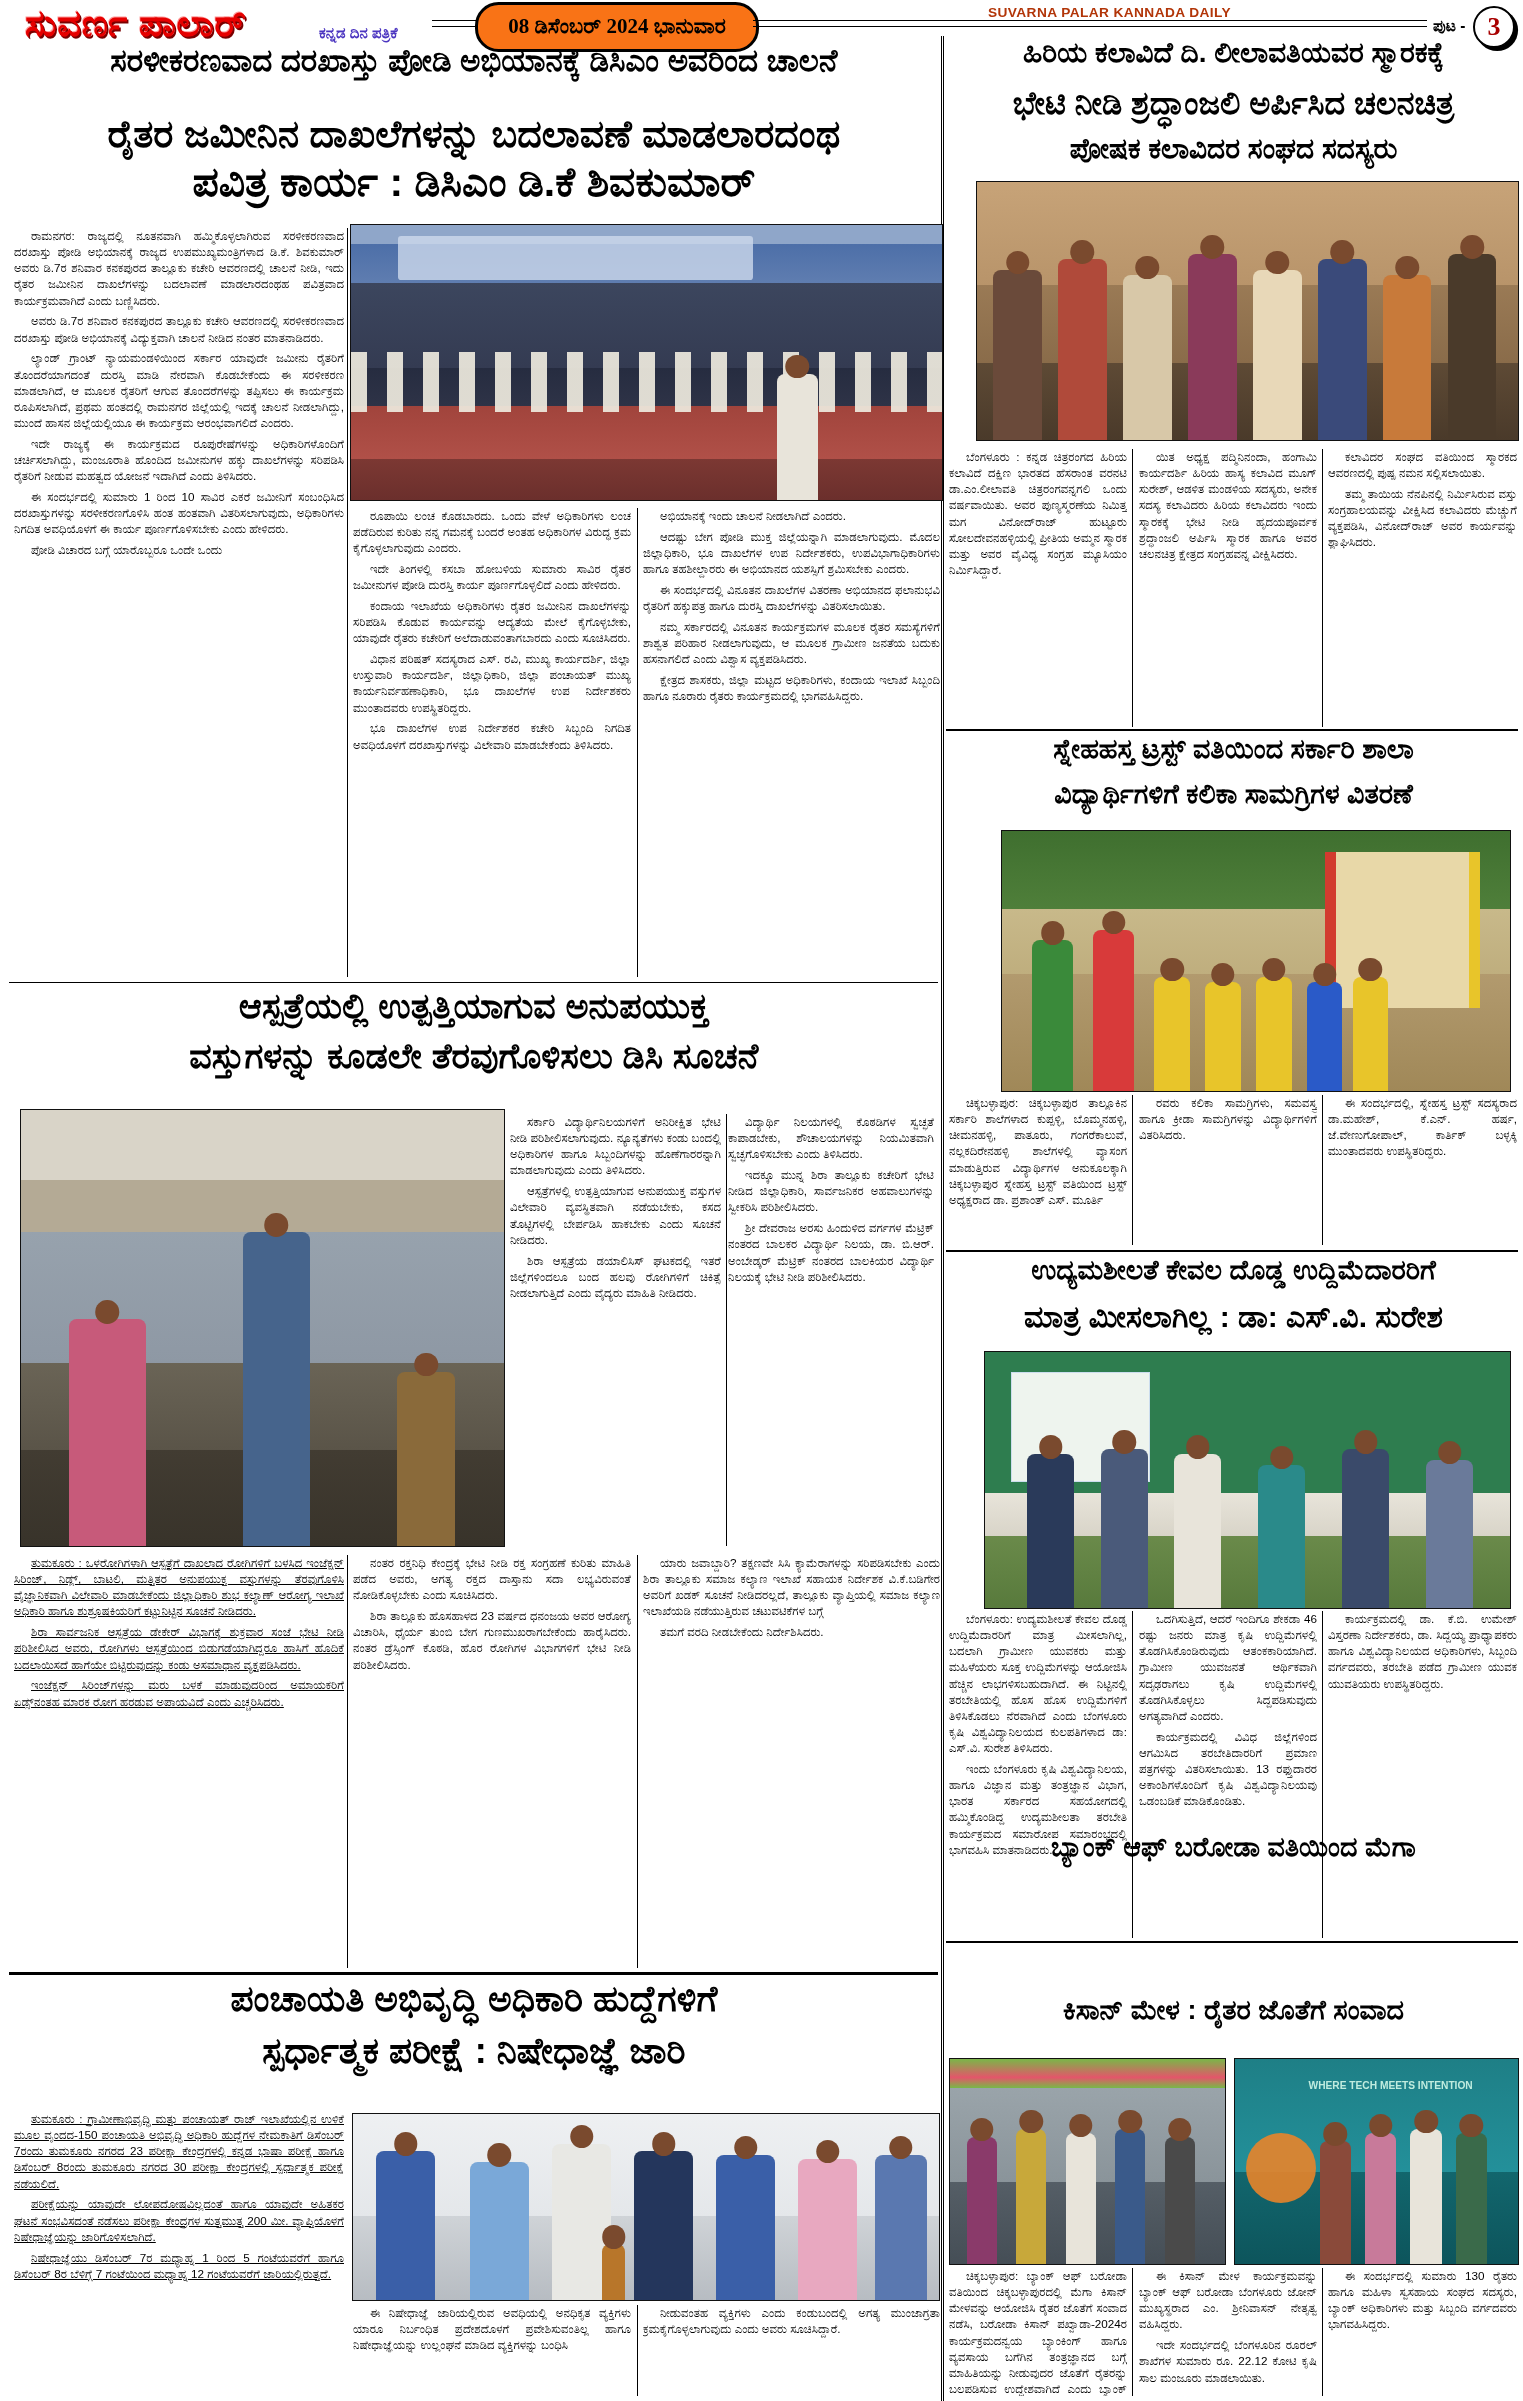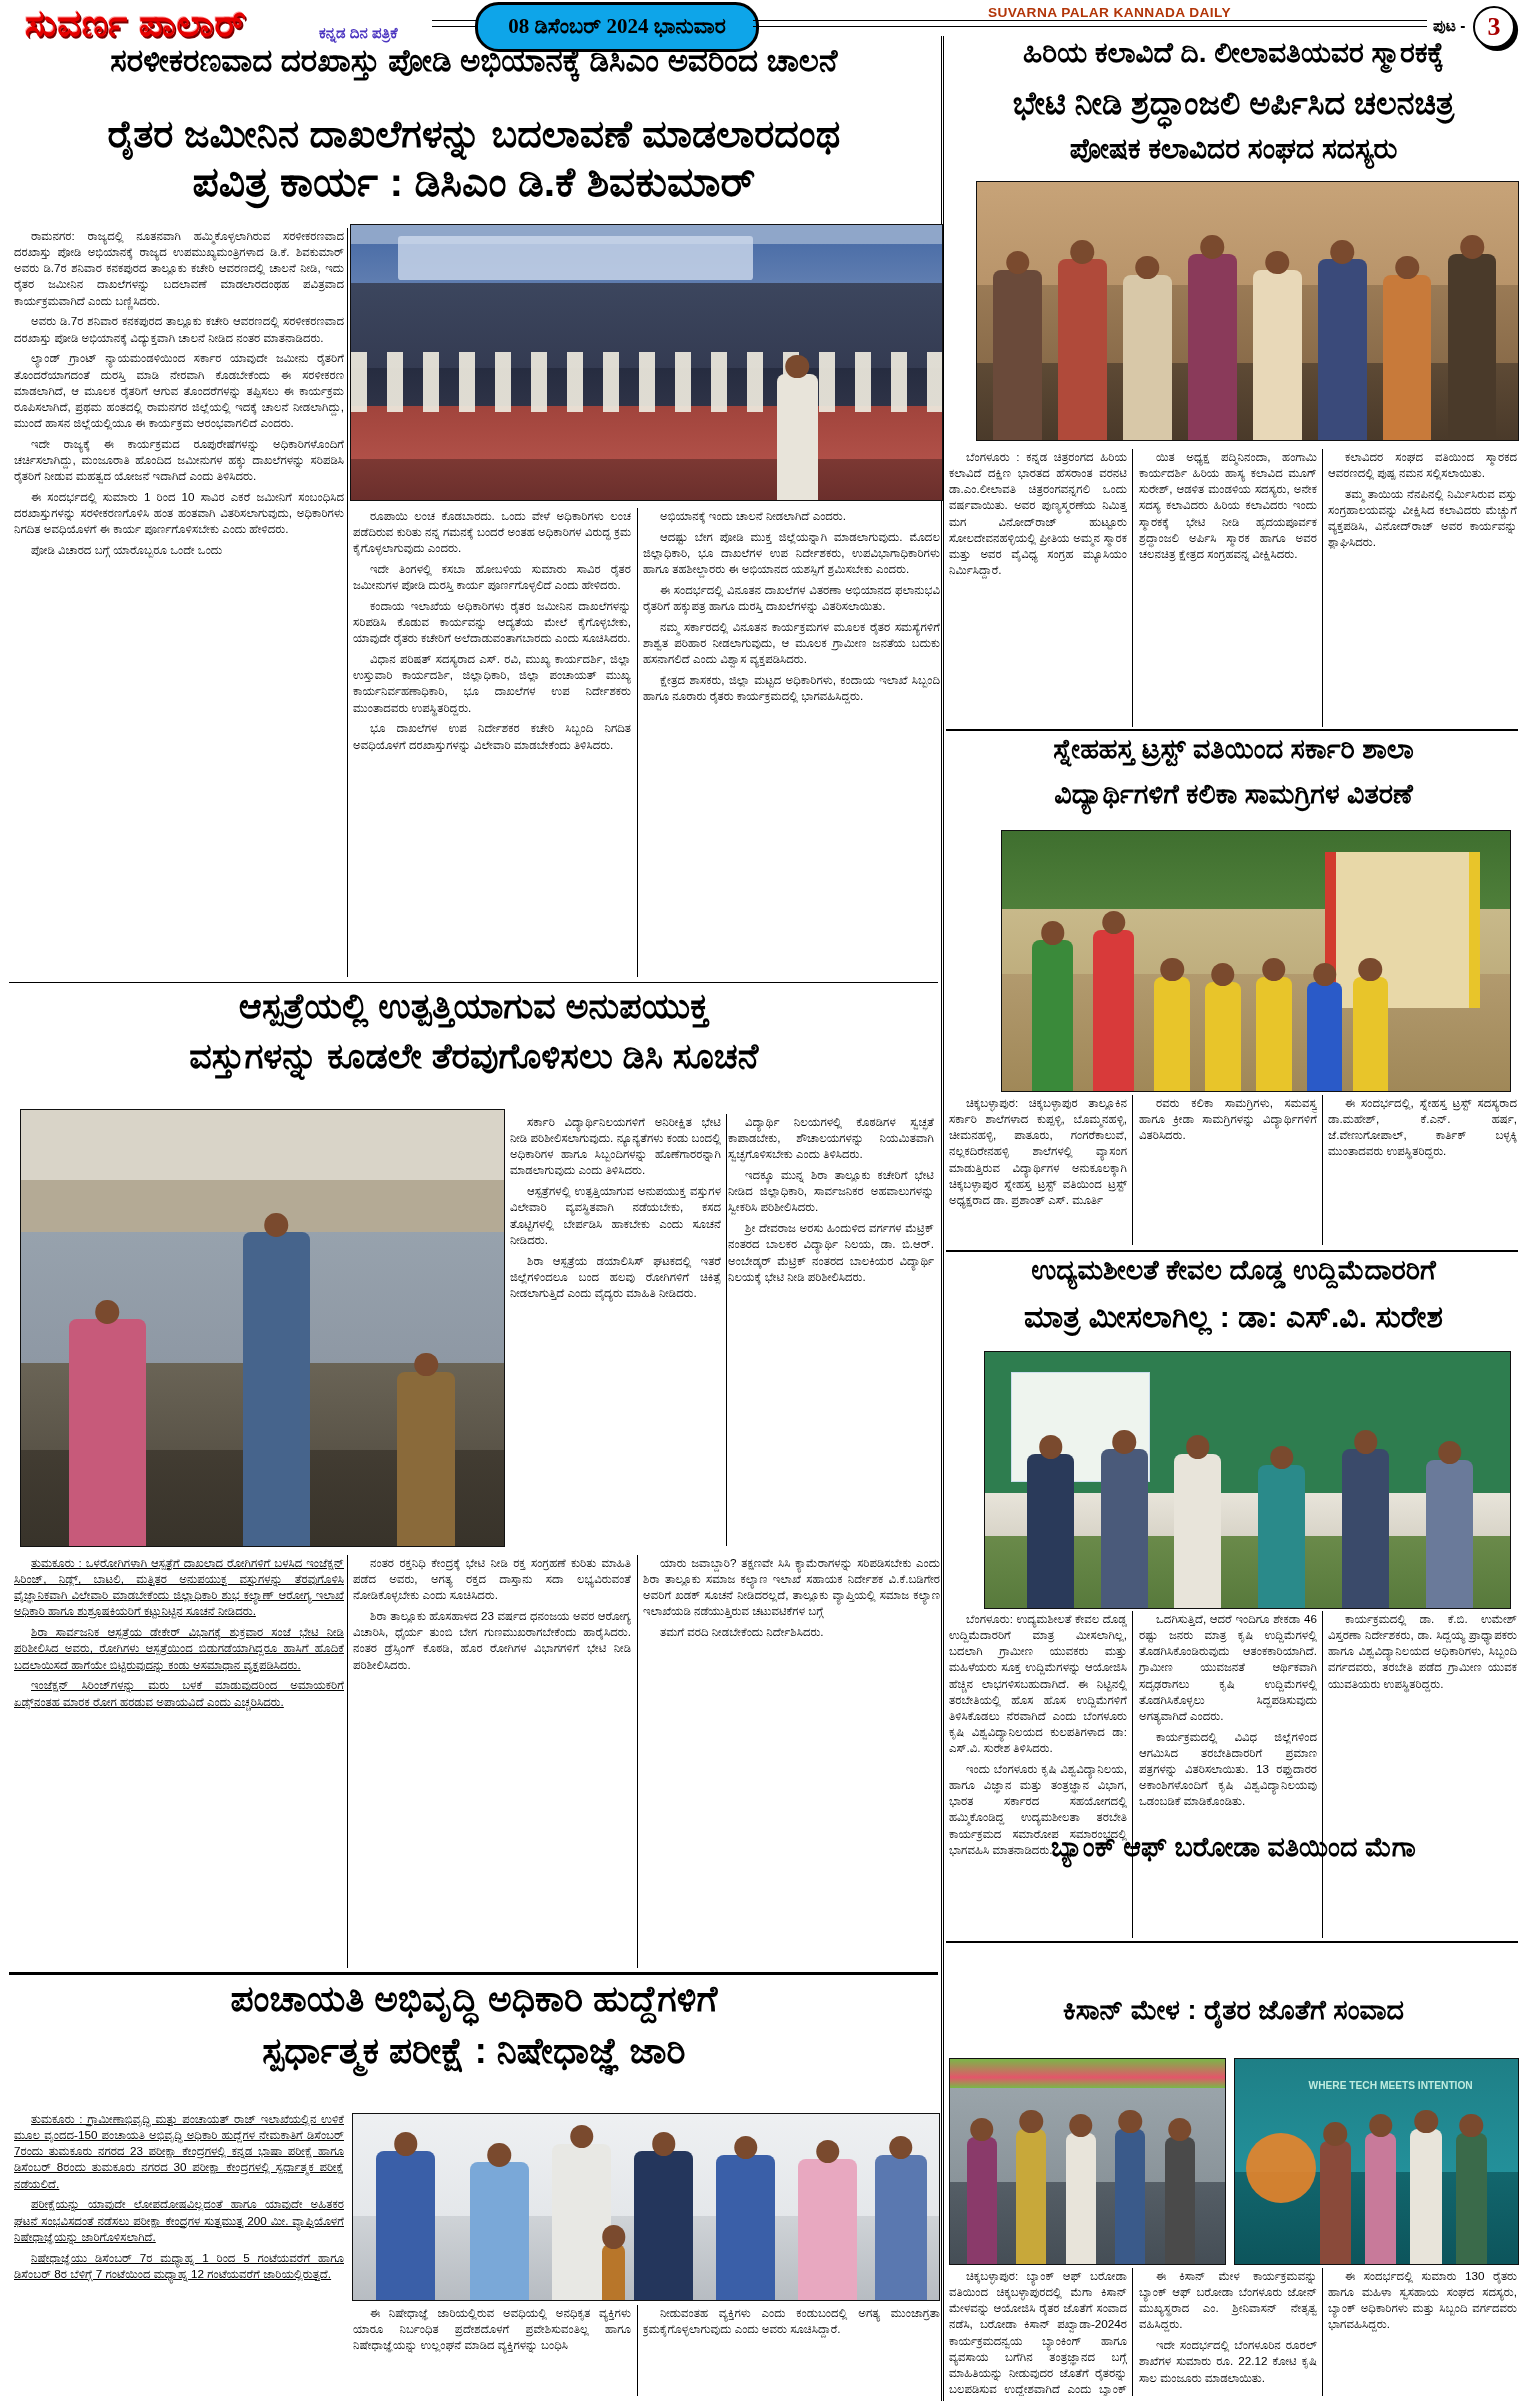--- a/index.html
+++ b/index.html
@@ -9,21 +9,21 @@
   }
   
   .logo{position:absolute;left:25px;top:3.1px;font-size:37px;font-weight:800;color:#e60000;
         text-shadow:1.6px 1.6px 0 #7a0000, -0.8px -0.8px 0 #ff9a9a;letter-spacing:0.8px;}
   .tagline{position:absolute;left:319px;top:23.5px;font-size:15px;font-weight:700;color:#4b35c0;}
   .mast-rule{height:4.7px;border-top:1.6px solid #000;border-bottom:1.6px solid #000;position:absolute;}
   .rule-a{left:432px;top:20.3px;width:45px;}
   .rule-b{left:753px;top:20.3px;width:674px;}
   .datepill{position:absolute;left:475px;top:1.6px;width:278px;height:44px;border:3.1px solid #000;
             border-radius:23.5px;display:flex;align-items:center;justify-content:center;
-            font-family:"Liberation Serif","DejaVu Serif",serif;font-size:21px;font-weight:700;background:#0ea5e9;}
+            font-family:"Liberation Serif","DejaVu Serif",serif;font-size:21px;font-weight:700;background:#f97316;}
   .daily-name{position:absolute;left:988px;top:4.7px;font-size:13.7px;font-weight:800;color:#b23508;letter-spacing:0.4px;}
   .page-label{position:absolute;left:1433px;top:17px;font-size:15.6px;font-weight:700;}
   .page-circle{position:absolute;left:1473px;top:6.3px;width:38px;height:38px;border:2.3px solid #000;border-radius:50%;
                background:#fff;box-shadow:3.1px 3.1px 0 #000;display:flex;align-items:center;justify-content:center;
                font-family:"Liberation Serif","DejaVu Serif",serif;font-size:26px;font-weight:800;color:#a80000;}
   
   .vsep{position:absolute;left:941px;top:36px;width:3.1px;height:2365px;
         background:linear-gradient(90deg,#000 0 0.8px,transparent 0.8px 2.3px,#000 2.3px 3.1px);}
   .vline{position:absolute;width:0.8px;background:#000;}
   .hrule{position:absolute;height:2.3px;background:#000;}

